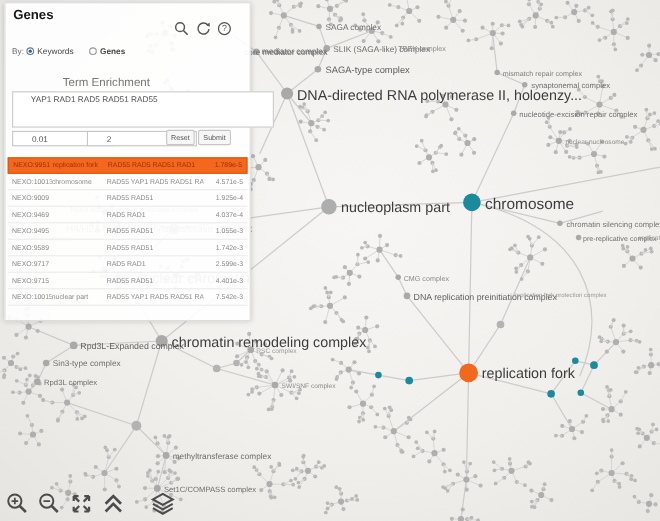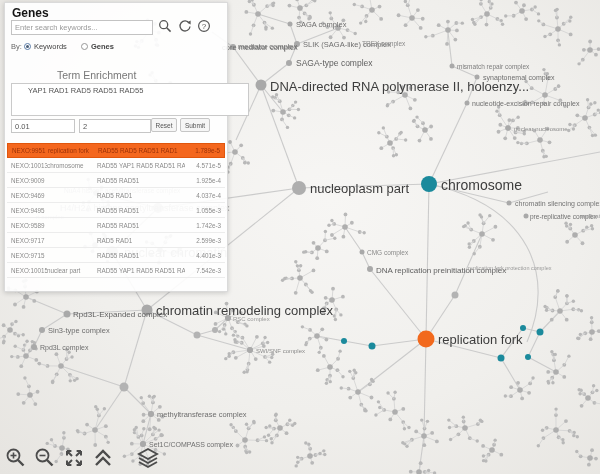--- a/index.html
+++ b/index.html
@@ -21,21 +21,21 @@
   .by-row{position:absolute;left:6px;top:39px;font-size:7.5px;color:#666;}
   .radio-opt{display:inline-block;margin-left:0;color:#444;cursor:pointer;}
   .radio{display:inline-block;width:7px;height:7px;border:1px solid #979797;border-radius:50%;
     vertical-align:-1px;margin-right:3px;background:#fff;box-sizing:border-box;position:relative;}
   .radio.checked{border-color:#5a7ca8;}
   .radio.checked::after{content:"";position:absolute;left:1px;top:1px;width:3px;height:3px;border-radius:50%;background:#4a5d75;}
   .te-head{position:absolute;left:8px;top:66px;font-size:10.5px;color:#777;margin-left:44px;}
   #gene-textarea{position:absolute;left:6px;top:80px;width:204px;height:27px;border:1px solid #cacaca;
     resize:none;font-size:7.5px;color:#555;padding:2px 16px;outline:none;background:#fff;font-family:"Liberation Sans",sans-serif;}
   .num-input{position:absolute;top:116px;height:10px;border:1px solid #c6c6c6;font-size:7.5px;color:#555;
-    padding:1px 3px;outline:none;background:#fff;font-family:"Liberation Sans",sans-serif;}
+    padding:1px 17px;outline:none;background:#fff;font-family:"Liberation Sans",sans-serif;}
   #pval-input{left:6px;width:56px;} #genes-min-input{left:74px;width:64px;}
   .p-btn{position:absolute;top:115px;height:14px;font-size:6.5px;color:#555;background:#f6f6f6;
     border:1px solid #c6c6c6;border-radius:2px;padding:0 3px;cursor:pointer;font-family:"Liberation Sans",sans-serif;}
   #reset-btn{left:146px;width:26px;} #submit-btn{left:175px;width:30px;}
   
   #rtable{position:absolute;left:2px;top:140px;width:218px;}
   .trow{display:flex;align-items:center;height:14px;border-bottom:1px solid #ececec;
     font-size:6.3px;color:#8a8a8a;cursor:pointer;background:transparent;}
   .trow .c1{width:36px;padding-left:4px;white-space:nowrap;overflow:hidden;}
   .trow .c2{width:50px;white-space:nowrap;overflow:hidden;}
@@ -1620,21 +1620,20 @@
       <text x="157" y="417" font-size="7.5" fill="#6e6e6e" font-family="Liberation Sans, sans-serif">methyltransferase complex</text>
       <text x="149" y="447" font-size="7" fill="#6e6e6e" font-family="Liberation Sans, sans-serif">Set1C/COMPASS complex</text>
       <text x="64" y="193" font-size="6.5" fill="#a8a8a8" font-family="Liberation Sans, sans-serif">NuA4 histone acetyltransferase complex</text>
       <text x="60" y="211" font-size="9" fill="#a4a4a4" font-family="Liberation Sans, sans-serif">H4/H2A histone acetyltransferase complex</text>
       <text x="36" y="219" font-size="6" fill="#b0b0b0" font-family="Liberation Sans, sans-serif">rt complex</text>
     </svg>
 
   <div id="panel">
     <div class="p-title">Genes</div>
 
-    <input id="search-input" type="text" placeholder="Enter search keywords..." style="">
     <span class="p-icon" id="icon-search">
       <svg viewBox="0 0 14 14">
           <circle cx="5.7" cy="5.7" r="4" fill="none" stroke="#555" stroke-width="1.3"></circle>
           <line x1="8.7" y1="8.7" x2="12.6" y2="12.6" stroke="#555" stroke-width="1.5"></line>
         </svg>
     </span>
     <span class="p-icon" id="icon-refresh">
       <svg viewBox="0 0 14 14">
           <path d="M11.2 4.2 A5 5 0 1 0 12 7.5" fill="none" stroke="#555" stroke-width="1.3"></path>
           <polygon points="12.6,1.6 12.6,5.4 9.2,3.6" fill="#555"></polygon>

